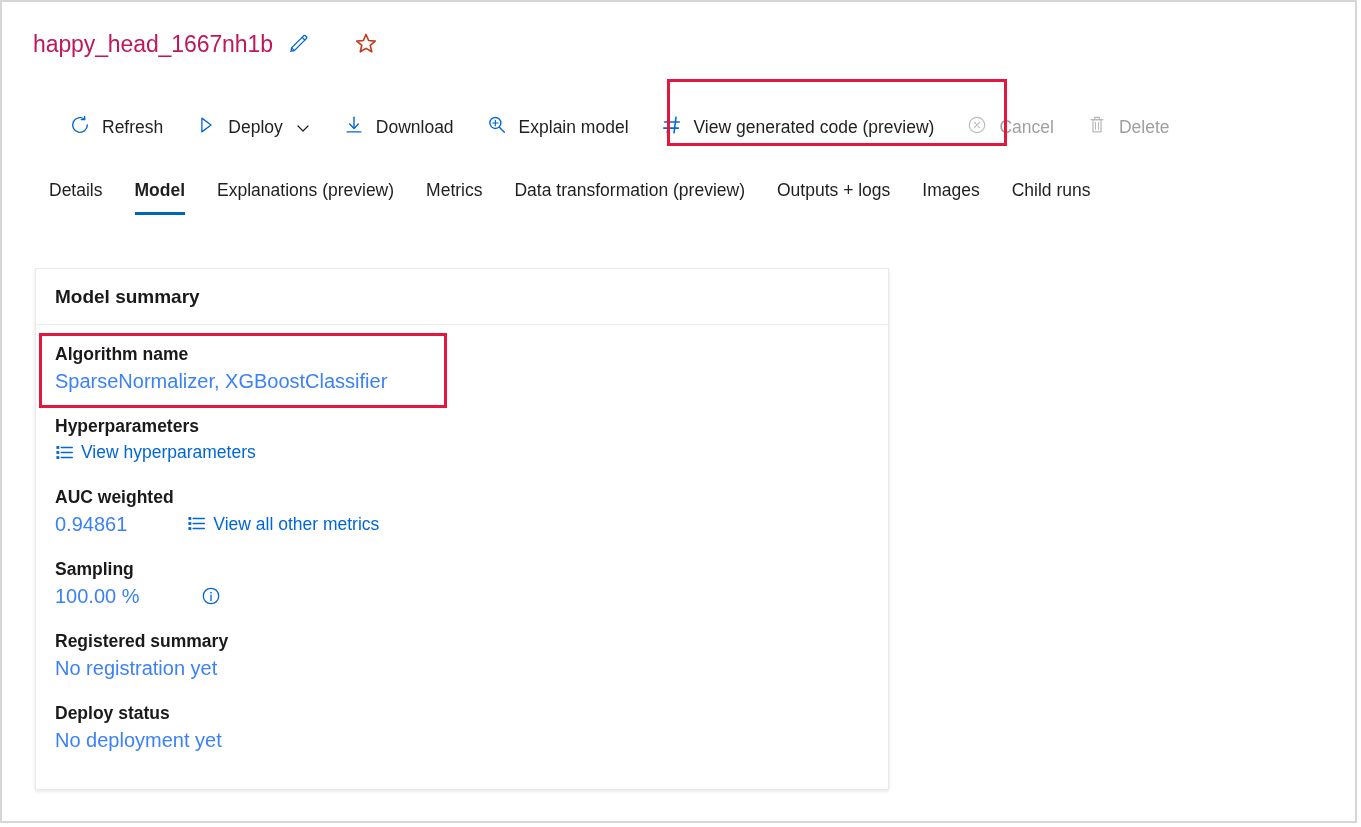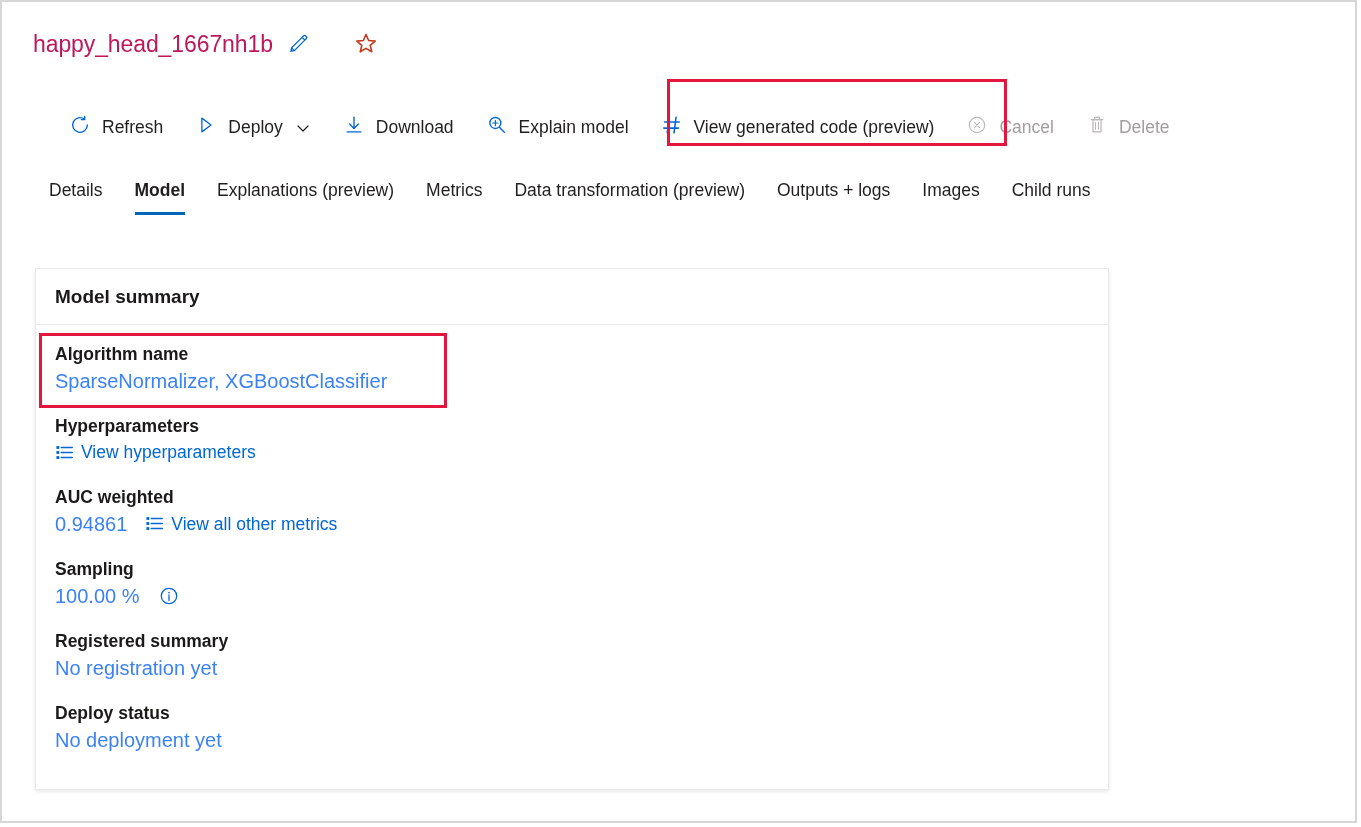--- a/index.html
+++ b/index.html
@@ -128,21 +128,21 @@
     bottom: 0;
     height: 3px;
     background: #0067b8;
   }
 
   
   .card {
     position: absolute;
     left: 33px;
     top: 266px;
-    width: 1074px;
+    width: 854px;
     height: 522px;
     background: #ffffff;
     border: 1px solid #ebe9e7;
     box-shadow: 0 1.6px 3.6px rgba(0,0,0,0.10), 0 0.3px 0.9px rgba(0,0,0,0.08);
     box-sizing: border-box;
   }
   .card-header {
     height: 56px;
     display: flex;
     align-items: center;
@@ -165,20 +165,21 @@
   }
   .field-value {
     font-size: 20px;
     color: #3b82f6;
     line-height: 28px;
   }
   .value-row {
     display: flex;
     align-items: center;
     line-height: 28px;
+    gap: 42px;
   }
   .value-row .field-value { margin-right: 18px; }
   .link {
     display: inline-flex;
     align-items: center;
     font-size: 17.5px;
     color: #0067d6;
     cursor: pointer;
     line-height: 26px;
   }

